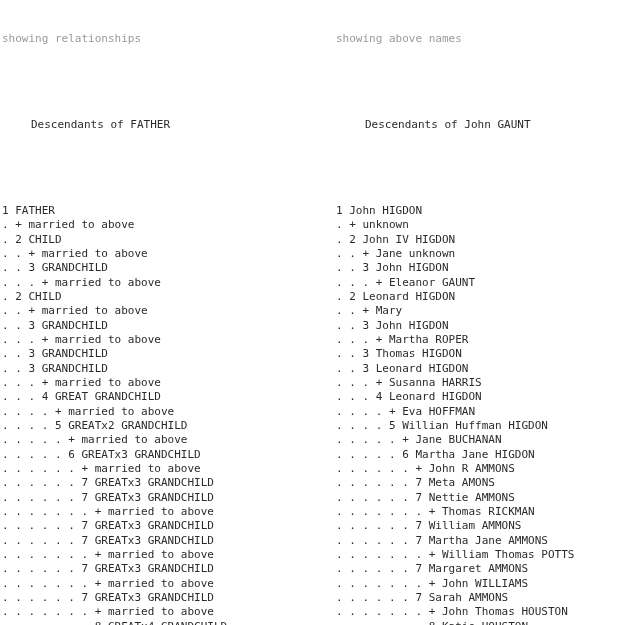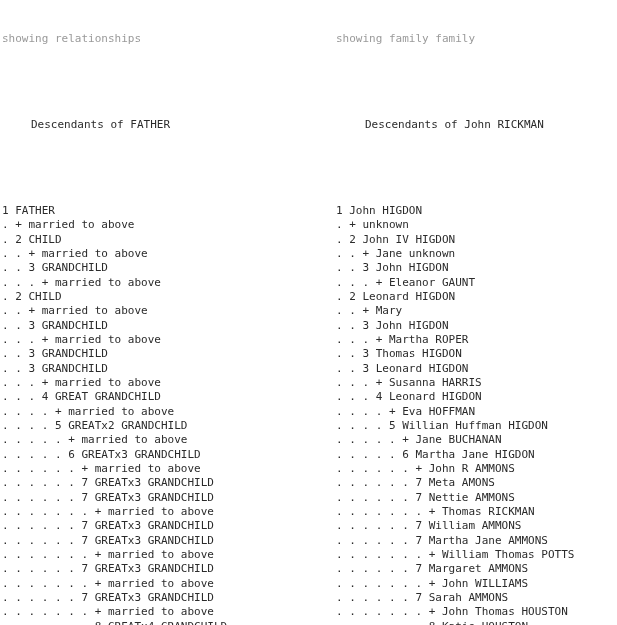--- a/index.html
+++ b/index.html
@@ -60,20 +60,20 @@
 
   <div class="column" id="col-left">
     <div class="caption">showing relationships</div>
     <div class="spacer"></div>
     <div class="heading">Descendants of FATHER</div>
     <div class="spacer"></div>
     <div class="tree" id="left-tree"><div class="tree-line">1 FATHER</div><div class="tree-line">. + married to above</div><div class="tree-line">. 2 CHILD</div><div class="tree-line">. . + married to above</div><div class="tree-line">. . 3 GRANDCHILD</div><div class="tree-line">. . . + married to above</div><div class="tree-line">. 2 CHILD</div><div class="tree-line">. . + married to above</div><div class="tree-line">. . 3 GRANDCHILD</div><div class="tree-line">. . . + married to above</div><div class="tree-line">. . 3 GRANDCHILD</div><div class="tree-line">. . 3 GRANDCHILD</div><div class="tree-line">. . . + married to above</div><div class="tree-line">. . . 4 GREAT GRANDCHILD</div><div class="tree-line">. . . . + married to above</div><div class="tree-line">. . . . 5 GREATx2 GRANDCHILD</div><div class="tree-line">. . . . . + married to above</div><div class="tree-line">. . . . . 6 GREATx3 GRANDCHILD</div><div class="tree-line">. . . . . . + married to above</div><div class="tree-line">. . . . . . 7 GREATx3 GRANDCHILD</div><div class="tree-line">. . . . . . 7 GREATx3 GRANDCHILD</div><div class="tree-line">. . . . . . . + married to above</div><div class="tree-line">. . . . . . 7 GREATx3 GRANDCHILD</div><div class="tree-line">. . . . . . 7 GREATx3 GRANDCHILD</div><div class="tree-line">. . . . . . . + married to above</div><div class="tree-line">. . . . . . 7 GREATx3 GRANDCHILD</div><div class="tree-line">. . . . . . . + married to above</div><div class="tree-line">. . . . . . 7 GREATx3 GRANDCHILD</div><div class="tree-line">. . . . . . . + married to above</div><div class="tree-line">. . . . . . . 8 GREATx4 GRANDCHILD</div></div>
   </div>
 
   <div class="column" id="col-right">
-    <div class="caption">showing family family</div>
+    <div class="caption">showing above names</div>
     <div class="spacer"></div>
-    <div class="heading">Descendants of John RICKMAN</div>
+    <div class="heading">Descendants of John GAUNT</div>
     <div class="spacer"></div>
     <div class="tree" id="right-tree"><div class="tree-line">1 John HIGDON</div><div class="tree-line">. + unknown</div><div class="tree-line">. 2 John IV HIGDON</div><div class="tree-line">. . + Jane unknown</div><div class="tree-line">. . 3 John HIGDON</div><div class="tree-line">. . . + Eleanor GAUNT</div><div class="tree-line">. 2 Leonard HIGDON</div><div class="tree-line">. . + Mary</div><div class="tree-line">. . 3 John HIGDON</div><div class="tree-line">. . . + Martha ROPER</div><div class="tree-line">. . 3 Thomas HIGDON</div><div class="tree-line">. . 3 Leonard HIGDON</div><div class="tree-line">. . . + Susanna HARRIS</div><div class="tree-line">. . . 4 Leonard HIGDON</div><div class="tree-line">. . . . + Eva HOFFMAN</div><div class="tree-line">. . . . 5 Willian Huffman HIGDON</div><div class="tree-line">. . . . . + Jane BUCHANAN</div><div class="tree-line">. . . . . 6 Martha Jane HIGDON</div><div class="tree-line">. . . . . . + John R AMMONS</div><div class="tree-line">. . . . . . 7 Meta AMONS</div><div class="tree-line">. . . . . . 7 Nettie AMMONS</div><div class="tree-line">. . . . . . . + Thomas RICKMAN</div><div class="tree-line">. . . . . . 7 William AMMONS</div><div class="tree-line">. . . . . . 7 Martha Jane AMMONS</div><div class="tree-line">. . . . . . . + William Thomas POTTS</div><div class="tree-line">. . . . . . 7 Margaret AMMONS</div><div class="tree-line">. . . . . . . + John WILLIAMS</div><div class="tree-line">. . . . . . 7 Sarah AMMONS</div><div class="tree-line">. . . . . . . + John Thomas HOUSTON</div><div class="tree-line">. . . . . . . 8 Katie HOUSTON</div></div>
   </div>
 
 </div>
 
 </body></html>

